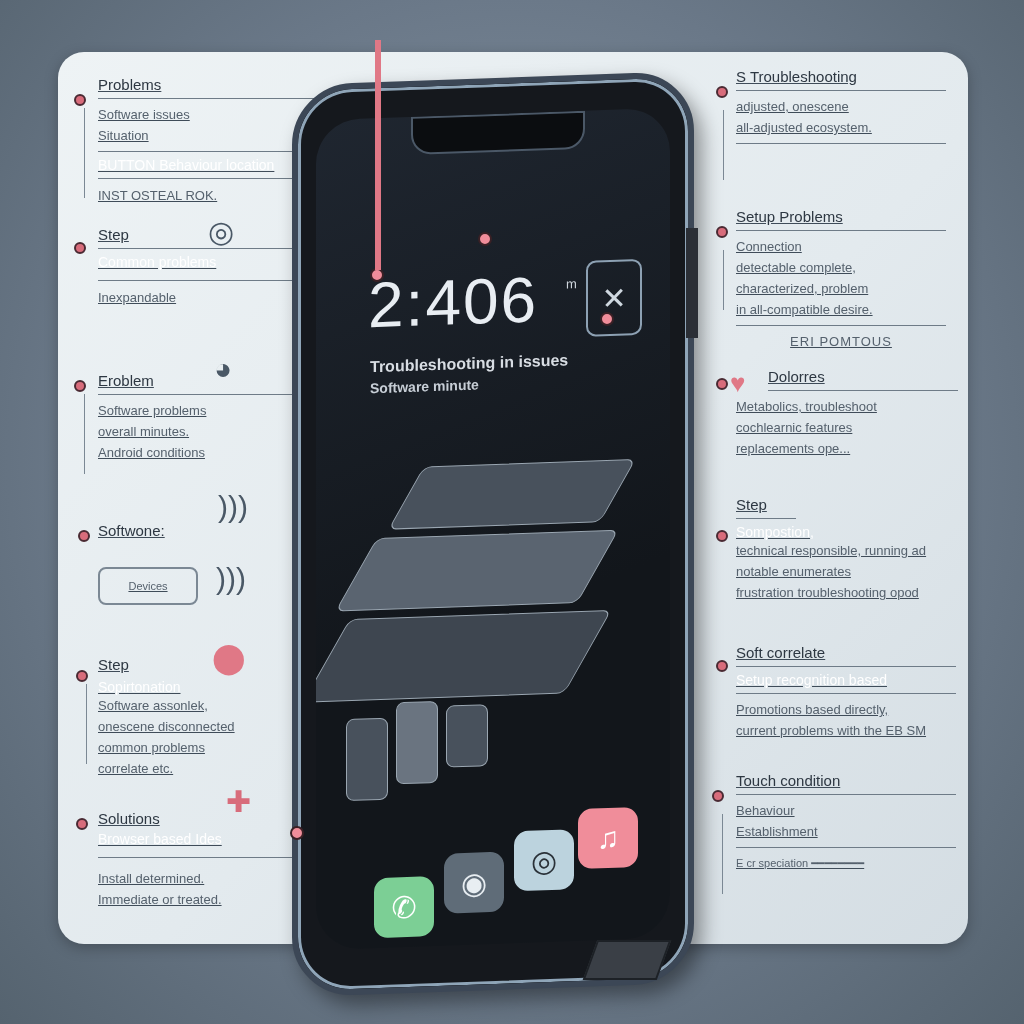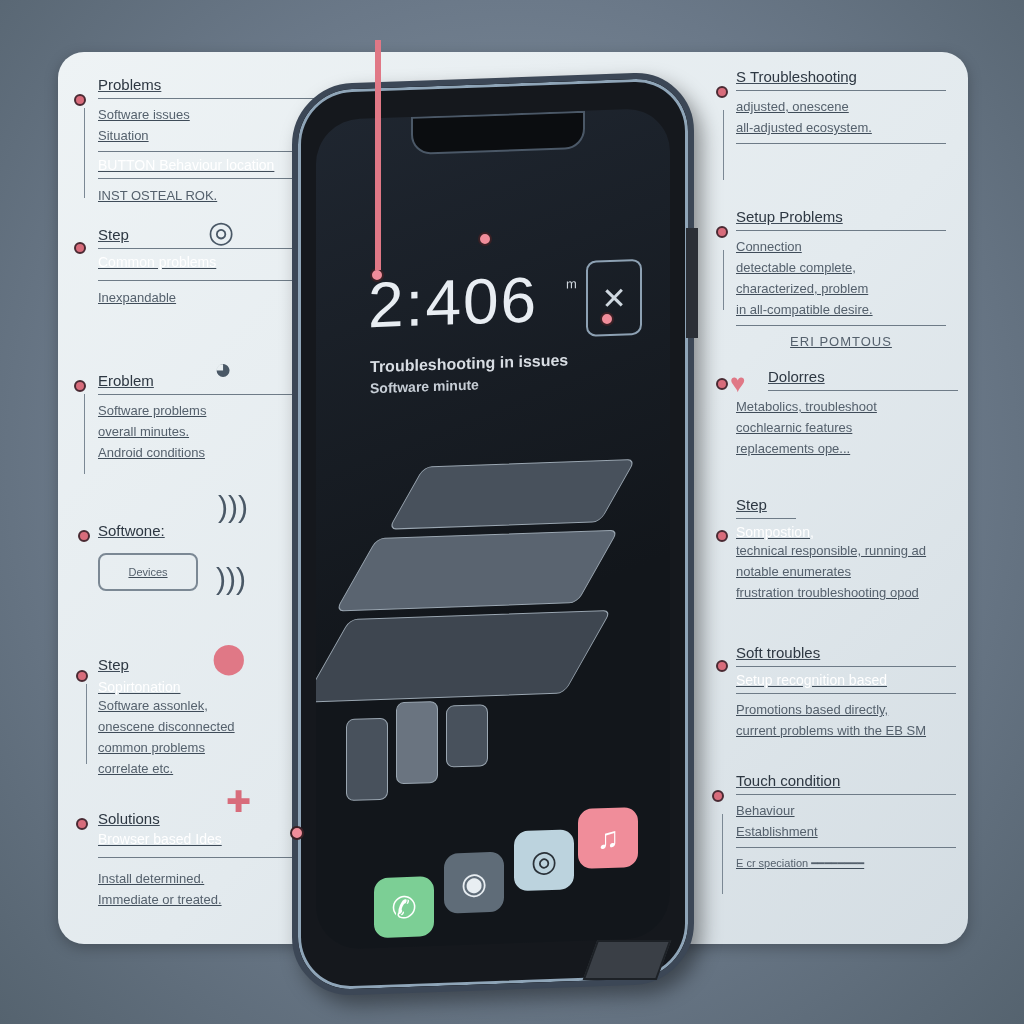--- a/index.html
+++ b/index.html
@@ -64,21 +64,21 @@
   <div class="rule"></div>
   <div class="line">Software problems</div>
   <div class="line">overall minutes.</div>
   <div class="line">Android conditions</div>
 </div>
 
 <div class="deco" style="left:218px;top:490px">)))</div>
 <div class="dot" style="left:78px;top:530px"></div>
 <div class="block" style="left:98px;top:522px;width:200px">
   <div class="head">Softwone:</div>
-  <div style="margin-top:14px;width:96px;height:34px;border:2px solid #7b8894;border-radius:8px;display:flex;align-items:center;justify-content:center;font-size:11px;color:#55616d">Devices</div>
+  <div style="margin-top:28px;width:96px;height:34px;border:2px solid #7b8894;border-radius:8px;display:flex;align-items:center;justify-content:center;font-size:11px;color:#55616d">Devices</div>
 </div>
 <div class="deco" style="left:216px;top:562px">)))</div>
 
 <div class="deco" style="left:212px;top:640px;color:#e07886">⬤</div>
 <div class="dot" style="left:76px;top:670px"></div>
 <div class="vline" style="left:86px;top:684px;height:80px"></div>
 <div class="block" style="left:98px;top:656px;width:200px">
   <div class="head">Step</div>
   <div class="sub" style="margin-top:6px">Sopirtonation</div>
   <div class="line">Software assonlek,</div>
@@ -175,21 +175,21 @@
   <div class="head">Step</div>
   <div class="rule" style="width:60px"></div>
   <div class="sub">Sompostion,</div>
   <div class="line">technical responsible, running ad</div>
   <div class="line">notable enumerates</div>
   <div class="line">frustration troubleshooting opod</div>
 </div>
 
 <div class="dot" style="left:716px;top:660px"></div>
 <div class="block" style="left:736px;top:644px;width:220px">
-  <div class="head">Soft troubles</div>
+  <div class="head">Soft correlate</div>
   <div class="rule"></div>
   <div class="sub">Setup recognition based</div>
   <div class="rule"></div>
   <div class="line" style="">Promotions based directly,</div>
   <div class="line">current problems with the EB SM</div>
 </div>
 
 <div class="dot" style="left:712px;top:790px"></div>
 <div class="vline" style="left:722px;top:814px;height:80px"></div>
 <div class="block" style="left:736px;top:772px;width:220px">

